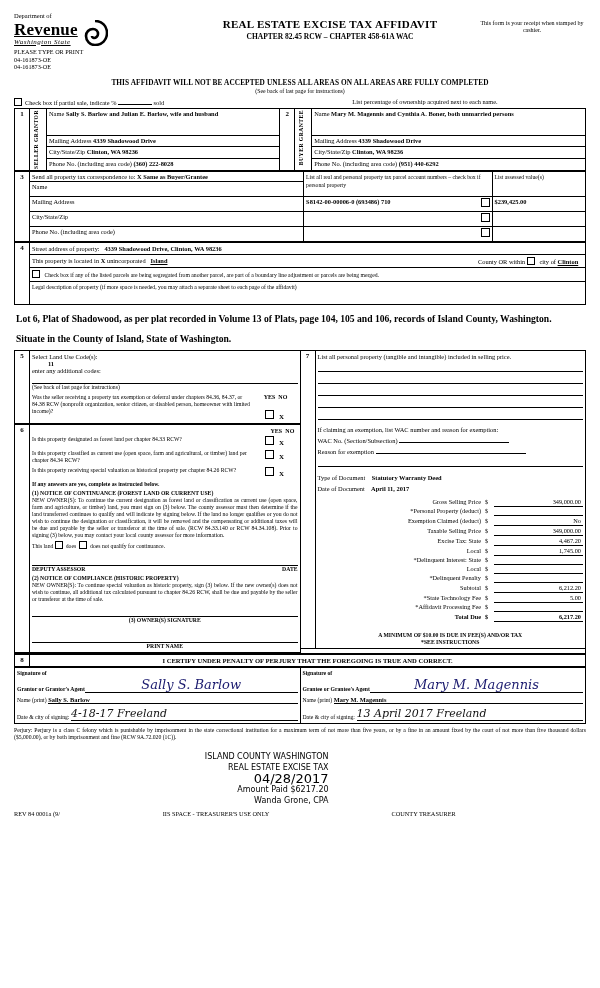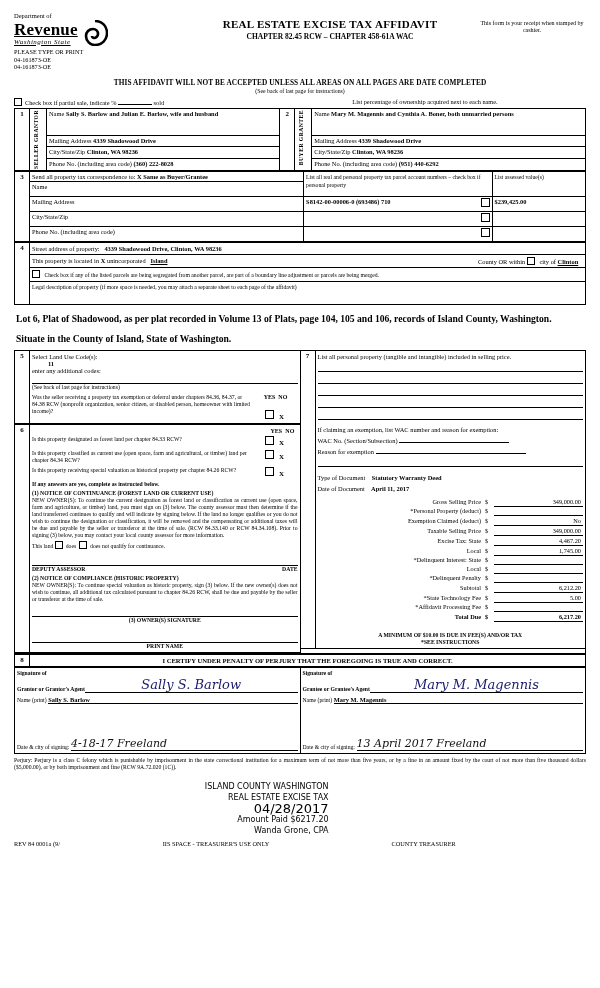--- a/index.html
+++ b/index.html
@@ -33,21 +33,21 @@
   .vert{writing-mode:vertical-rl;transform:rotate(180deg);font-size:5.6px;font-weight:bold;letter-spacing:.5px;text-align:center;line-height:8px;}
   .rowline{border-bottom:0.8px solid #000;height:11px;}
   .sec{font-size:6.4px;}
   .legal{font-size:9.6px;font-weight:bold;margin:8px 2px 0 2px;line-height:12px;}
   .situate{font-size:9.6px;font-weight:bold;margin:8px 2px 6px 2px;}
   .xsmall{font-size:5.7px;line-height:7px;}
   .b{font-weight:bold;}
   .ctr{text-align:center;}
   .right{text-align:right;}
   .hand{font-family:"DejaVu Serif",serif;font-style:italic;color:#1a1a6e;}
-  .handbk{font-family:"DejaVu Serif",serif;font-style:italic;color:#111;margin-top:30px;}
+  .handbk{font-family:"DejaVu Serif",serif;font-style:italic;color:#111;}
   .dollarline{border-bottom:0.8px solid #000;}
   .stamp{font-family:"DejaVu Sans",sans-serif;font-size:8px;line-height:11px;text-align:right;}
   .footrow{display:flex;font-size:7px;margin-top:4px;align-items:flex-end;}
   td.p2{padding:2px;}
   .ynhdr{font-size:6px;font-weight:bold;}
   .chk{display:inline-block;width:7px;height:7px;border:0.8px solid #000;}
   .xmark{display:inline-block;width:8px;text-align:center;font-weight:bold;font-size:7px;}
 </style>
 </head>
 <body>
@@ -75,21 +75,21 @@
         <div>04-161873-OE</div>
       </div>
     </div>
     <div class="title-wrap">
       <div class="title">REAL ESTATE EXCISE TAX AFFIDAVIT</div>
       <div class="subtitle">CHAPTER 82.45 RCW – CHAPTER 458-61A WAC</div>
     </div>
     <div class="receipt">This form is your receipt when stamped by cashier.</div>
   </div>
 
-  <div class="notaccept">THIS AFFIDAVIT WILL NOT BE ACCEPTED UNLESS ALL AREAS ON ALL PAGES ARE DATE COMPLETED</div>
+  <div class="notaccept">THIS AFFIDAVIT WILL NOT BE ACCEPTED UNLESS ALL AREAS ON ALL AREAS ARE FULLY COMPLETED</div>
   <div class="seeback">(See back of last page for instructions)</div>
 
   <div class="chkline">
     <div class="left">
       <span class="box"></span><span>Check box if partial sale, indicate %</span>
       <span class="ul"></span>
       <span>sold</span>
     </div>
     <div class="right">List percentage of ownership acquired next to each name.</div>
   </div>

